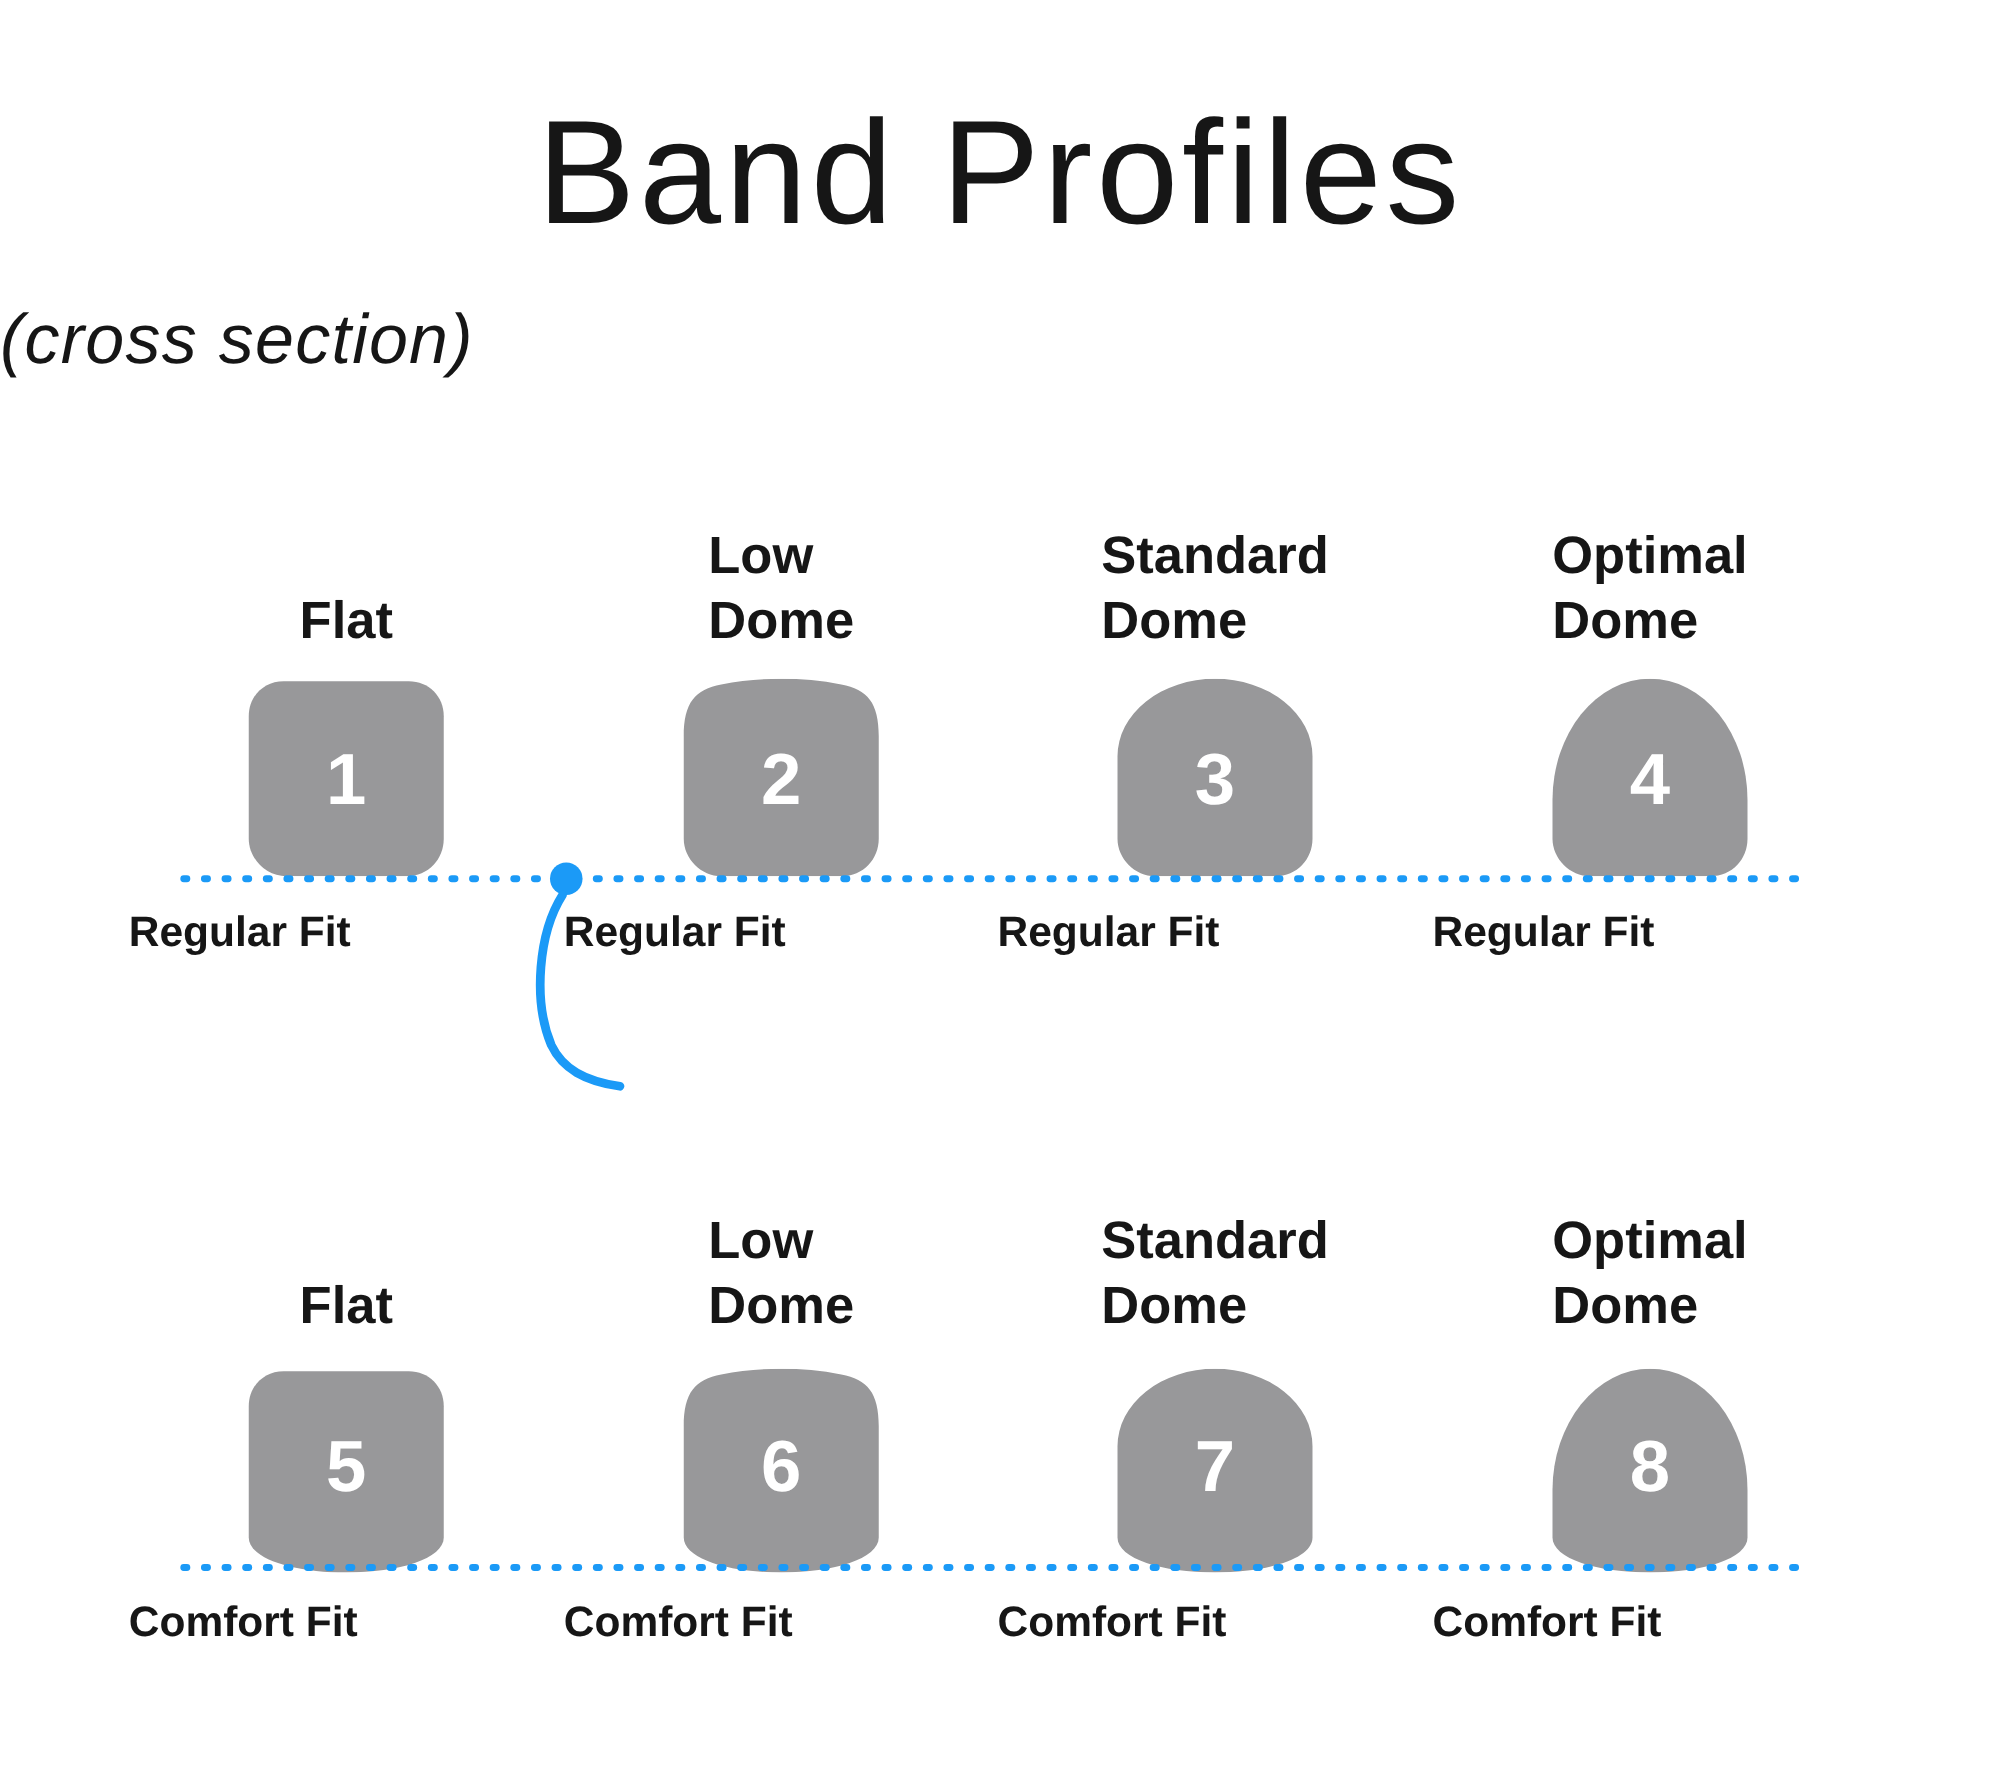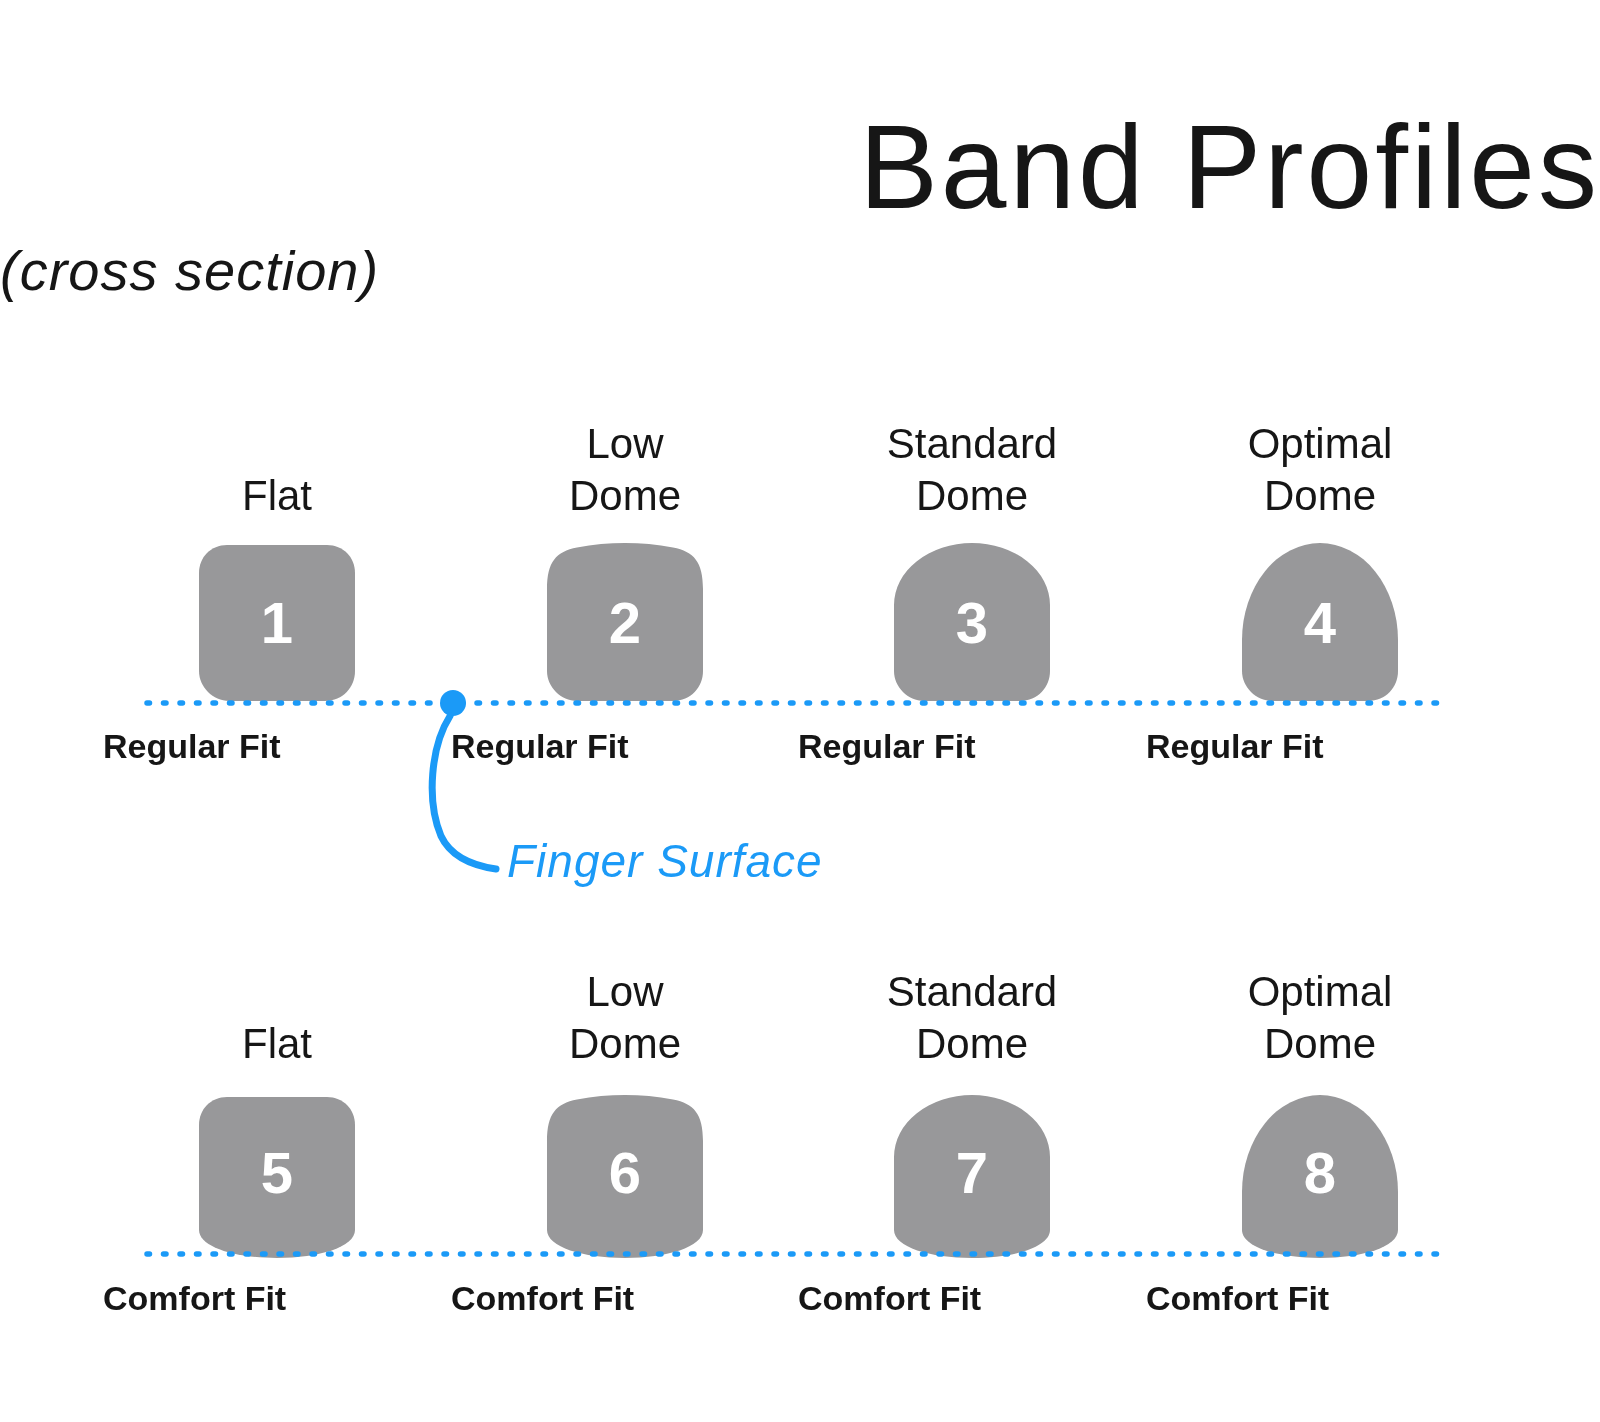--- a/index.html
+++ b/index.html
@@ -2,32 +2,32 @@
 <html style="--shape-gray: #98989a; --accent-blue: #1b9af7; --text-black: #161616; --number-white: #ffffff;"><head>
 <meta charset="utf-8">
 <style>
   html,body{margin:0;padding:0;background:#ffffff;}
   .canvas{
     position:relative;width:1600px;height:1422px;background:#ffffff;
     font-family:"Liberation Sans",sans-serif;overflow:hidden;
     color:var(--text-black,#161616);
   }
   .title{
-    position:absolute;left:0;top:108px;width:100%;margin:0;
-    text-align:right;font-size:118px;font-weight:200;letter-spacing:3px;
+    position:absolute;left:0;top:79px;width:100%;margin:0;
+    text-align:center;font-size:118px;font-weight:200;letter-spacing:3px;
     line-height:1;color:var(--text-black,#161616);
   }
   .subtitle{
     position:absolute;left:0;top:240px;width:100%;
     text-align:left;font-size:56px;font-style:italic;font-weight:300;
     letter-spacing:1px;line-height:1.1;color:var(--text-black,#161616);
   }
   .col-label{
     position:absolute;width:348px;display:flex;align-items:flex-end;justify-content:center;
-    text-align:center;font-weight:400;font-size:42px;line-height:52px;
+    font-weight:700;font-size:42px;line-height:52px;
     white-space:pre-line;color:var(--text-black,#161616);
   }
   .fit-label{
     position:absolute;width:348px;text-align:left;
     font-weight:700;font-size:34px;line-height:1.2;color:var(--text-black,#161616);
   }
   .shape{position:absolute;z-index:1;}
   .shape path{fill:var(--shape-gray,#98989a);}
   .shape text{
     font-family:"Liberation Sans",sans-serif;font-weight:700;font-size:58px;
@@ -85,21 +85,20 @@
 
   <div class="fit-label" style="left:103px;top:726px">Regular Fit</div>
   <div class="fit-label" style="left:451px;top:726px">Regular Fit</div>
   <div class="fit-label" style="left:798px;top:726px">Regular Fit</div>
   <div class="fit-label" style="left:1146px;top:726px">Regular Fit</div>
 
   <svg class="callout" style="left:400px;top:640px" width="200" height="240" viewBox="0 0 200 240">
     <circle cx="53" cy="63" r="13"></circle>
     <path d="M50,76 C31,106 26,160 41,196 C50,215 68,225 96,229"></path>
   </svg>
-  <div class="finger-label" style="left:507px;top:834px">Finger Surface</div>
 
   <div class="col-label" style="left:103px;top:950px;height:120px">Flat</div>
   <div class="col-label" style="left:451px;top:950px;height:120px">Low
 Dome</div>
   <div class="col-label" style="left:798px;top:950px;height:120px">Standard
 Dome</div>
   <div class="col-label" style="left:1146px;top:950px;height:120px">Optimal
 Dome</div>
 
   <svg class="shape" style="left:197px;top:1095px" width="160" height="163" viewBox="0 0 160 163">

